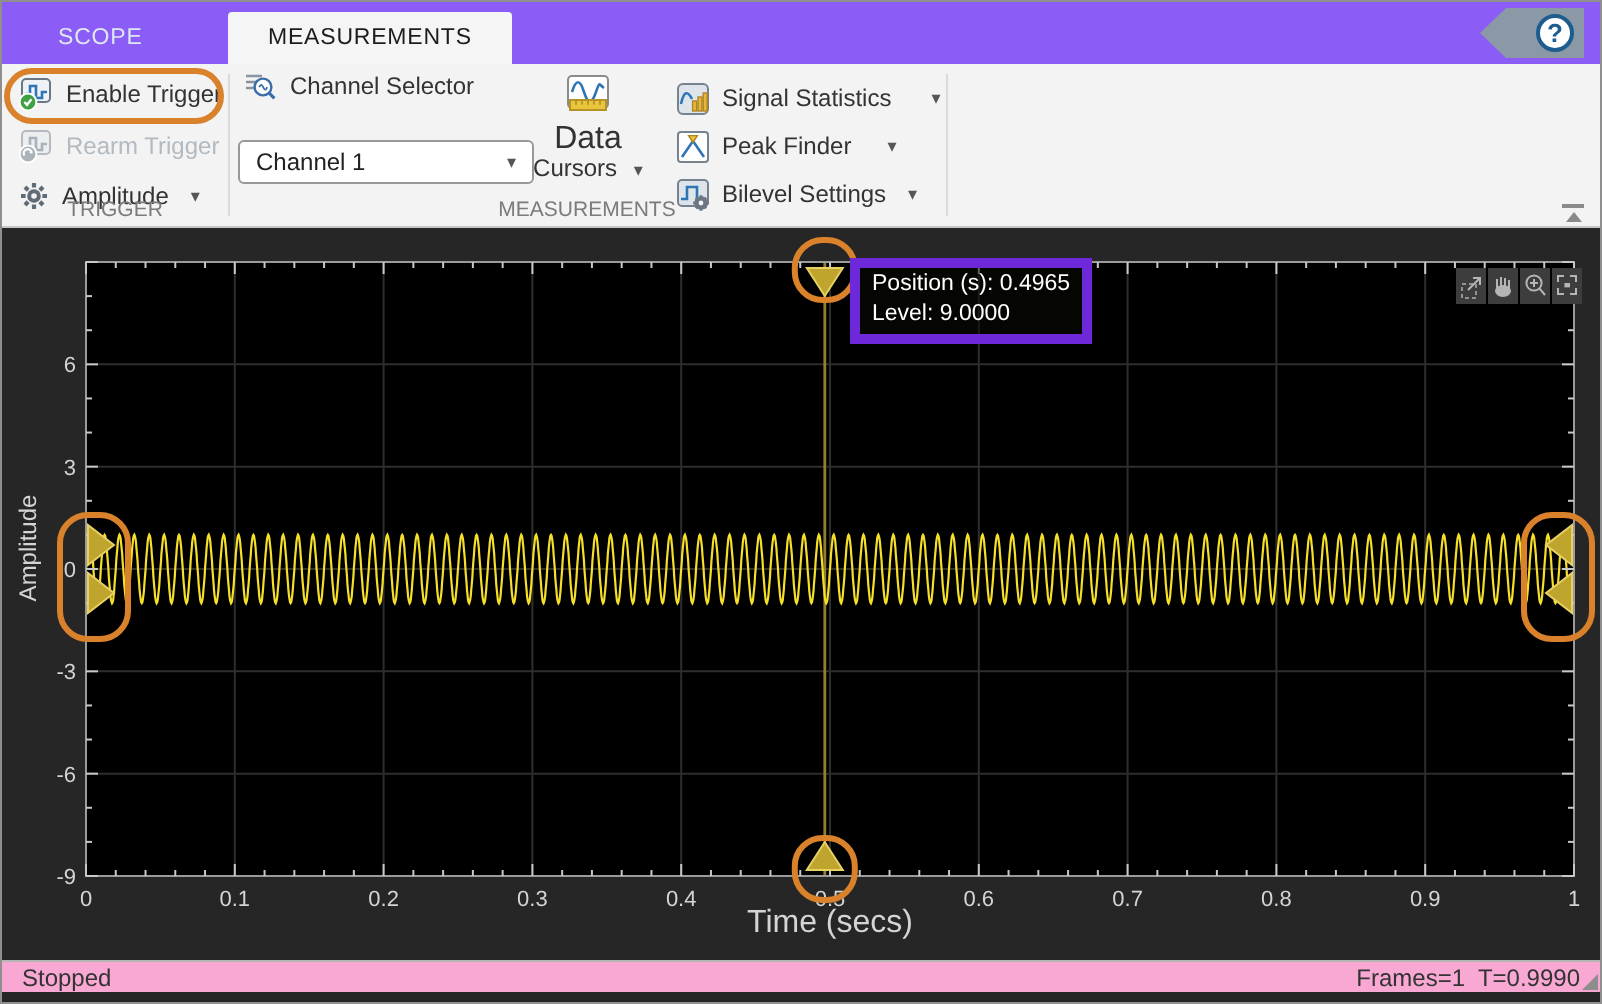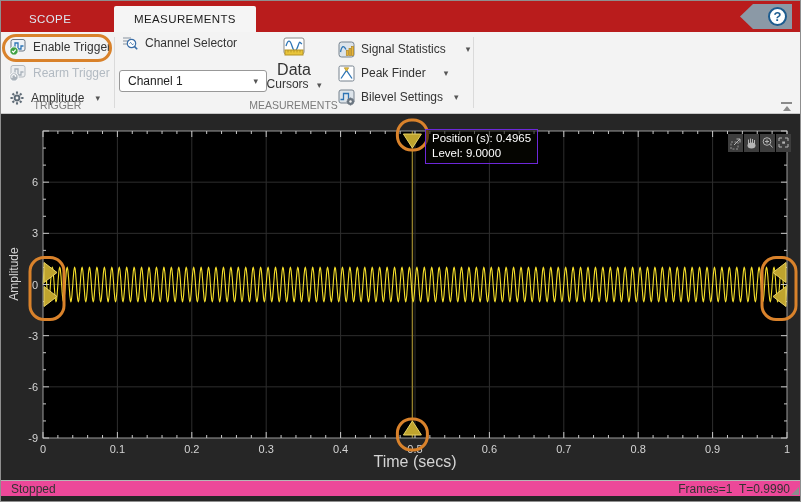--- a/index.html
+++ b/index.html
@@ -1,19 +1,19 @@
 <!DOCTYPE html>
 <html><head>
 <meta charset="utf-8">
 <style>
   html,body{margin:0;padding:0;background:#d8d8d8;font-family:"Liberation Sans",sans-serif;}
   .window{position:relative;width:801px;height:502px;box-sizing:border-box;border:1px solid #8f8f8f;
           overflow:hidden;background:#262626;}
   
-  .tabbar{position:relative;height:31px;background:#b91c1c;}
+  .tabbar{position:relative;height:31px;background:#8b5cf6;}
   .tab{position:absolute;top:5px;height:26px;line-height:26px;font-size:11.5px;letter-spacing:.4px;
        color:#dce7f0;padding:0 20px;cursor:default;}
   .tab.active{background:#f5f5f5;color:#1c1c1c;border-radius:2px 2px 0 0;}
   .help-badge{position:absolute;right:8px;top:3px;width:52px;height:25px;background:#8b99a6;
       clip-path:polygon(0 50%,13px 0,100% 0,100% 100%,13px 100%);display:flex;align-items:center;justify-content:flex-end;padding-right:5px;box-sizing:border-box;}
   .help-circle{width:19px;height:19px;border-radius:50%;background:#fff;border:2px solid #1d5c8f;color:#1d5c8f;
       font-size:13px;font-weight:bold;display:flex;align-items:center;justify-content:center;box-sizing:border-box;}
   
   .toolstrip{position:relative;height:81px;background:#f3f3f3;border-bottom:1px solid #c6c6c6;font-size:12px;color:#333;}
   .ts-row{position:absolute;display:flex;align-items:center;gap:6px;height:22px;white-space:nowrap;cursor:default;}
@@ -26,27 +26,27 @@
   .combo .val{flex:1;font-size:12px;color:#222;}
   .enable-ring{position:absolute;left:1px;top:2px;width:110px;height:28px;border:3px solid #d9822b;
       border-radius:14px;box-sizing:border-box;pointer-events:none;z-index:5;}
   .collapse-btn{position:absolute;right:7px;top:70px;width:13px;display:flex;flex-direction:column;align-items:center;cursor:default;}
   .collapse-btn .bar{width:11px;height:2px;background:#8a8a8a;}
   .collapse-btn .tri{width:0;height:0;border-left:4px solid transparent;border-right:4px solid transparent;
       border-bottom:5px solid #8a8a8a;margin-top:2px;}
   
   .plot-panel{position:relative;height:366px;background:#262626;}
   .plot-panel svg{position:absolute;left:0;top:0;}
-  .tooltip{position:absolute;left:424px;top:15px;border:1px solid #6d28d9;background:rgba(10,10,2,.55);
+  .tooltip{position:absolute;left:424px;top:15px;border:5px solid #6d28d9;background:rgba(10,10,2,.55);
       color:#fff;font-size:11.5px;line-height:15px;padding:1px 6px 2px 6px;z-index:4;}
   .xlabel{position:absolute;left:42px;top:339px;width:744px;text-align:center;color:#d4d4d4;font-size:16px;}
   .ylabel{position:absolute;left:-86px;top:152px;width:200px;height:16px;text-align:center;color:#d4d4d4;
       font-size:12px;transform:rotate(-90deg);}
   
-  .statusbar{position:relative;height:16px;background:#ec4899;border-top:1px solid #b5b5b5;display:flex;
+  .statusbar{position:relative;height:16px;background:#f9a8d4;border-top:1px solid #b5b5b5;display:flex;
       align-items:center;justify-content:space-between;padding:0 10px;box-sizing:border-box;font-size:12px;color:#333;}
   .statusbar .right{white-space:pre;}
   .grip{position:absolute;right:1px;bottom:1px;width:0;height:0;border-left:8px solid transparent;
       border-bottom:8px solid #8d8d8d;}
 </style>
 </head>
 <body>
 
 <div class="window">
 

